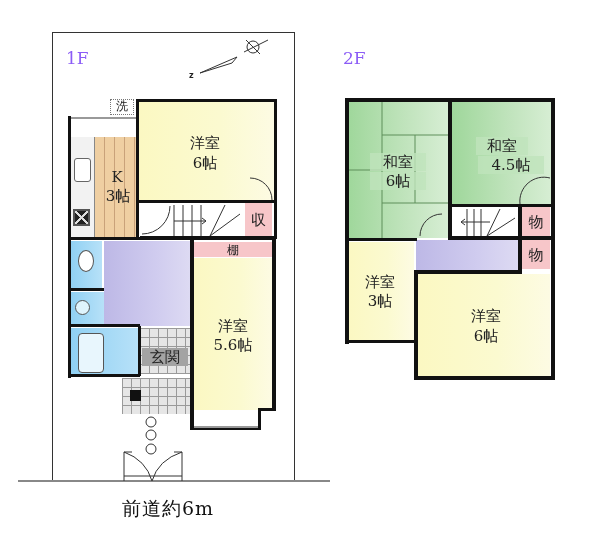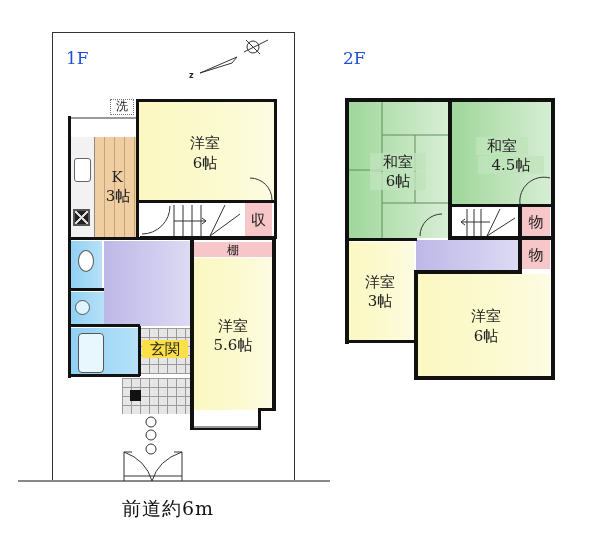--- a/index.html
+++ b/index.html
@@ -2,21 +2,21 @@
 <html><head>
 <meta charset="utf-8">
 <style>
   html, body { margin:0; padding:0; background:#ffffff; }
   body { width:600px; height:556px; position:relative; overflow:hidden;
          font-family:"DejaVu Serif", serif; }
   .abs { position:absolute; }
   .wall { position:absolute; background:#111; }
   .label { position:absolute; text-align:center; color:#222; font-size:15px; line-height:18px;
            font-family:"DejaVu Serif", serif; white-space:nowrap; }
-  .floor-label { position:absolute; font-size:17px; color:#1d4ed8; font-family:"DejaVu Serif", serif; }
+  .floor-label { position:absolute; font-size:17px; color:#8b5cf6; font-family:"DejaVu Serif", serif; }
   .road-text { position:absolute; font-size:19px; color:#111; font-family:"DejaVu Serif", serif; letter-spacing:1px; }
   .yellow { background:linear-gradient(90deg,#fbf8c2 0%,#fbfad0 60%,#fdfbe3 100%); }
   .green { background:linear-gradient(90deg,#9fd79b 0%,#bfe3bb 55%,#d7eed4 100%); }
   .lav { background:linear-gradient(90deg,#bdb8e6 0%,#d0ccef 60%,#dedbf3 100%); }
   .pink { background:#f7c6c9; }
   .blue { background:linear-gradient(90deg,#8fd0f3 0%,#b7e1f8 100%); }
   .tile { background-color:#e6e6e6;
           background-image:linear-gradient(#9a9a9a 1px, transparent 1px),
                            linear-gradient(90deg,#9a9a9a 1px, transparent 1px);
           background-size:9px 9px; }
@@ -88,21 +88,21 @@
 <div class="abs blue" style="left:70px;top:241px;width:32px;height:49px;"></div>
 <div class="abs" style="left:78px;top:250px;width:14px;height:20px;border:1px solid #555;border-radius:50%;background:#fff;"></div>
 
 <div class="abs blue" style="left:70px;top:292px;width:34px;height:32px;"></div>
 <div class="abs" style="left:75px;top:300px;width:13px;height:13px;border:1px solid #555;border-radius:50%;background:#dff4fd;"></div>
 
 <div class="abs blue" style="left:70px;top:328px;width:68px;height:47px;"></div>
 <div class="abs" style="left:78px;top:333px;width:24px;height:38px;border:1px solid #555;border-radius:4px;background:#e8f6fd;"></div>
 
 <div class="abs tile" style="left:140px;top:328px;width:50px;height:46px;"></div>
-<div class="label" style="left:142px;top:340px;width:46px;background:#fde047;">玄関</div>
+<div class="label" style="left:142px;top:348px;width:46px;background:#a3a3a3;">玄関</div>
 <div class="abs tile" style="left:122px;top:378px;width:68px;height:36px;"></div>
 <div class="abs" style="left:130px;top:390px;width:11px;height:11px;background:#111;"></div>
 
 <div class="abs yellow" style="left:194px;top:258px;width:78px;height:152px;"></div>
 <div class="label" style="left:200px;top:317px;width:66px;">洋室</div>
 <div class="label" style="left:200px;top:336px;width:66px;">5.6帖</div>
 <div class="abs" style="left:194px;top:412px;width:66px;height:14px;background:#fff;border-bottom:2px solid #999;"></div>
 
 <div class="wall" style="left:136px;top:99px;width:140px;height:3px;"></div>
 <div class="wall" style="left:136px;top:99px;width:3px;height:140px;"></div>

